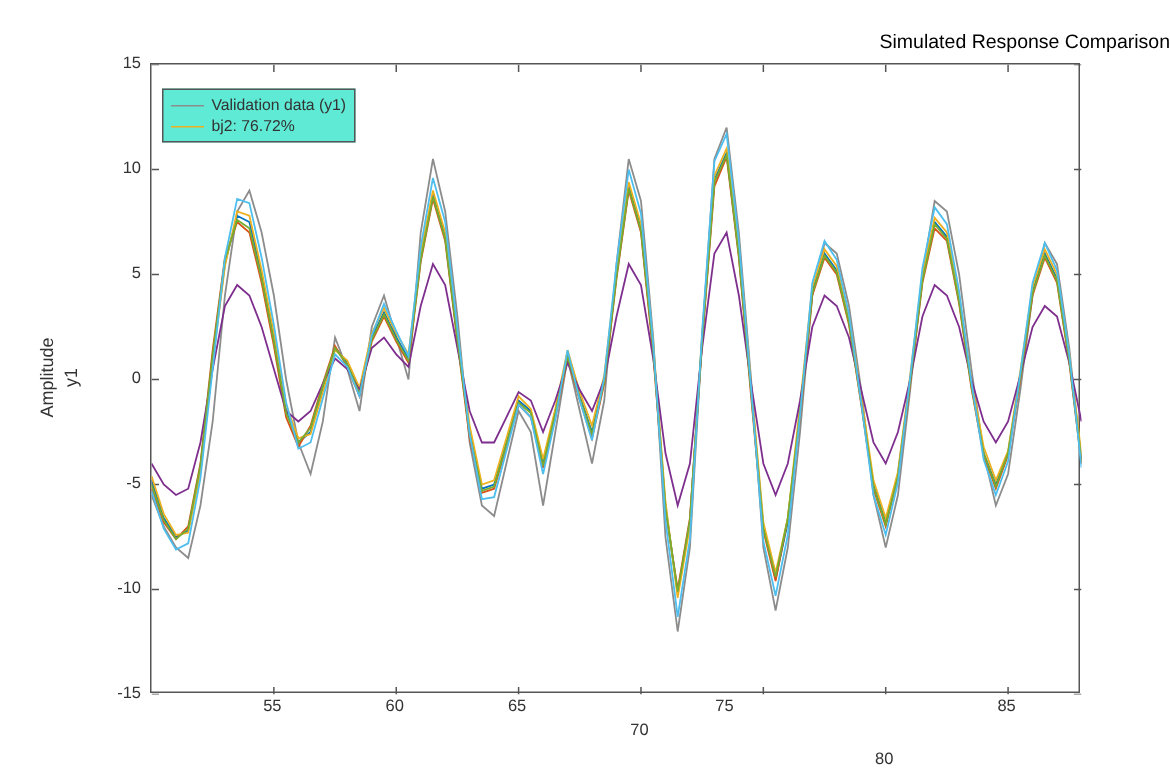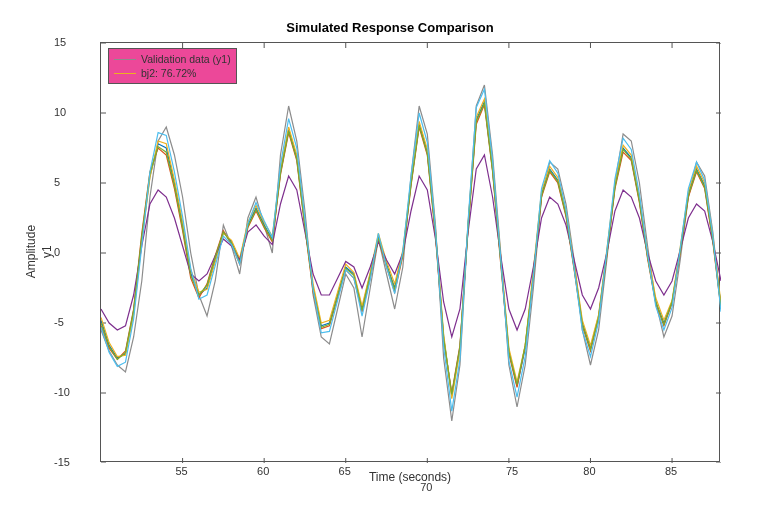--- a/index.html
+++ b/index.html
@@ -14,22 +14,22 @@
   .figure {
     position: relative;
     width: 780px;
     height: 520px;
   }
   .title {
     position: absolute;
     top: 20px;
     left: 0;
     width: 100%;
-    text-align: center;
-    font-weight: bold;
+    text-align: right;
+    font-weight: normal;
     font-size: 13px;
     color: #000;
   }
   .axes {
     position: absolute;
     left: 100px;
     top: 42px;
     width: 620px;
     height: 420px;
     border: 1px solid #555;
@@ -59,36 +59,37 @@
     left: 100px;
     width: 620px;
     text-align: center;
     font-size: 12px;
     color: #333;
   }
   .ytick-label {
     position: absolute;
     right: 686px;
     width: 40px;
+    text-align: right;
     font-size: 11px;
     color: #333;
     transform: translateY(-50%);
   }
   .xtick-label {
     position: absolute;
     top: 465px;
     font-size: 11px;
     color: #333;
     transform: translateX(-50%);
   }
   .legend {
     position: absolute;
     left: 108px;
-    top: 48px;
-    background: #ec4899;
+    top: 59px;
+    background: #5eead4;
     border: 1px solid #555;
     font-size: 10.5px;
     color: #333;
     padding: 3px 5px;
   }
   .legend-row {
     display: flex;
     align-items: center;
     height: 14px;
   }
@@ -171,26 +172,25 @@
       <div class="ytick-label" style="top: 252px;">0</div>
       <div class="ytick-label" style="top: 182px;">5</div>
       <div class="ytick-label" style="top: 112px;">10</div>
       <div class="ytick-label" style="top: 42px;">15</div>
     </div>
   <div id="xtick-container">
       <div class="xtick-label" style="left: 181.579px; text-align: center;">55</div>
       <div class="xtick-label" style="left: 263.158px;">60</div>
       <div class="xtick-label" style="left: 344.737px;">65</div>
       <div class="xtick-label" style="left: 426.316px; margin-top: 16px;">70</div>
-      <div class="xtick-label" style="left: 512px;">75</div>
-      <div class="xtick-label" style="left: 589.474px;">80</div>
+      <div class="xtick-label" style="left: 483px;">75</div>
+      <div class="xtick-label" style="left: 589.474px; margin-top: 35px;">80</div>
       <div class="xtick-label" style="left: 671.053px;">85</div>
     </div>
 
-  <div class="xlabel">Time (seconds)</div>
 
   <div class="legend" id="legend">
       <div class="legend-row">
         <div class="legend-swatch" style="border-top-color: rgb(140, 140, 140);"></div>
         <span>Validation data (y1)</span>
       </div>
       <div class="legend-row">
         <div class="legend-swatch" style="border-top-color: rgb(237, 177, 32);"></div>
         <span>bj2: 76.72%</span>
       </div>

